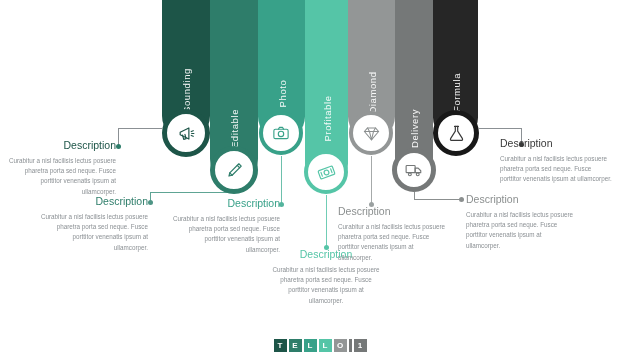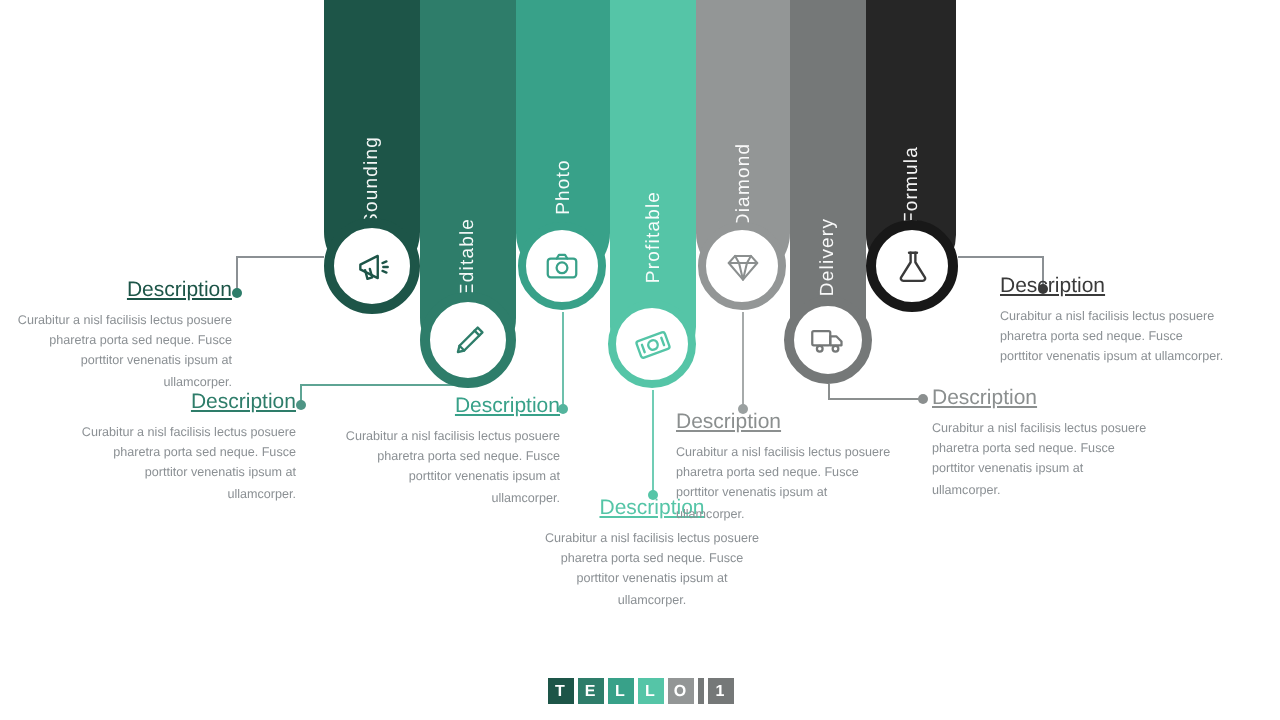--- a/index.html
+++ b/index.html
@@ -53,21 +53,20 @@
     border-radius: 50%;
   }
 
   
   .desc { position: absolute; }
   .desc-title {
     font-size: 10.5px;
     font-weight: 400;
     margin-bottom: 4px;
     line-height: 1.1;
-    text-decoration: underline;
   }
   .desc-body {
     font-size: 6.3px;
     line-height: 1.65;
     color: #8b9094;
   }
   .ta-right { text-align: right; }
   .ta-left  { text-align: left; }
   .ta-center{ text-align: center; }
 

